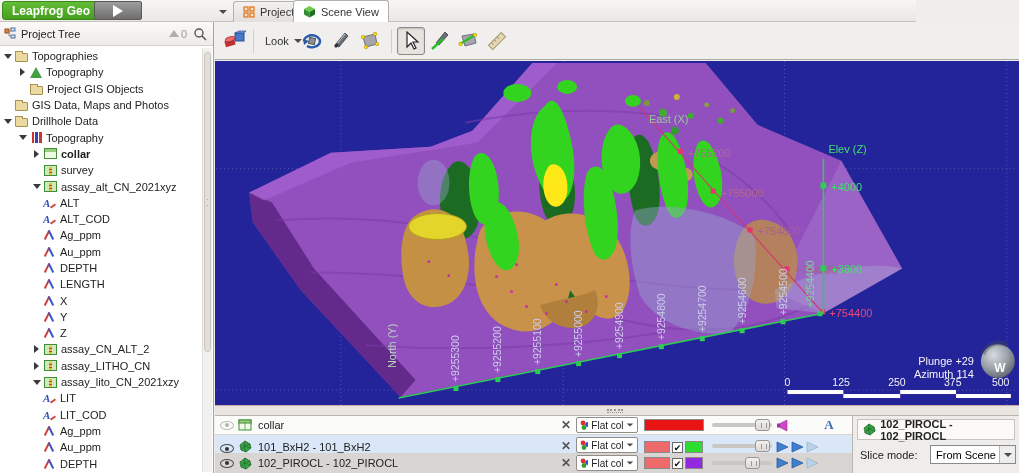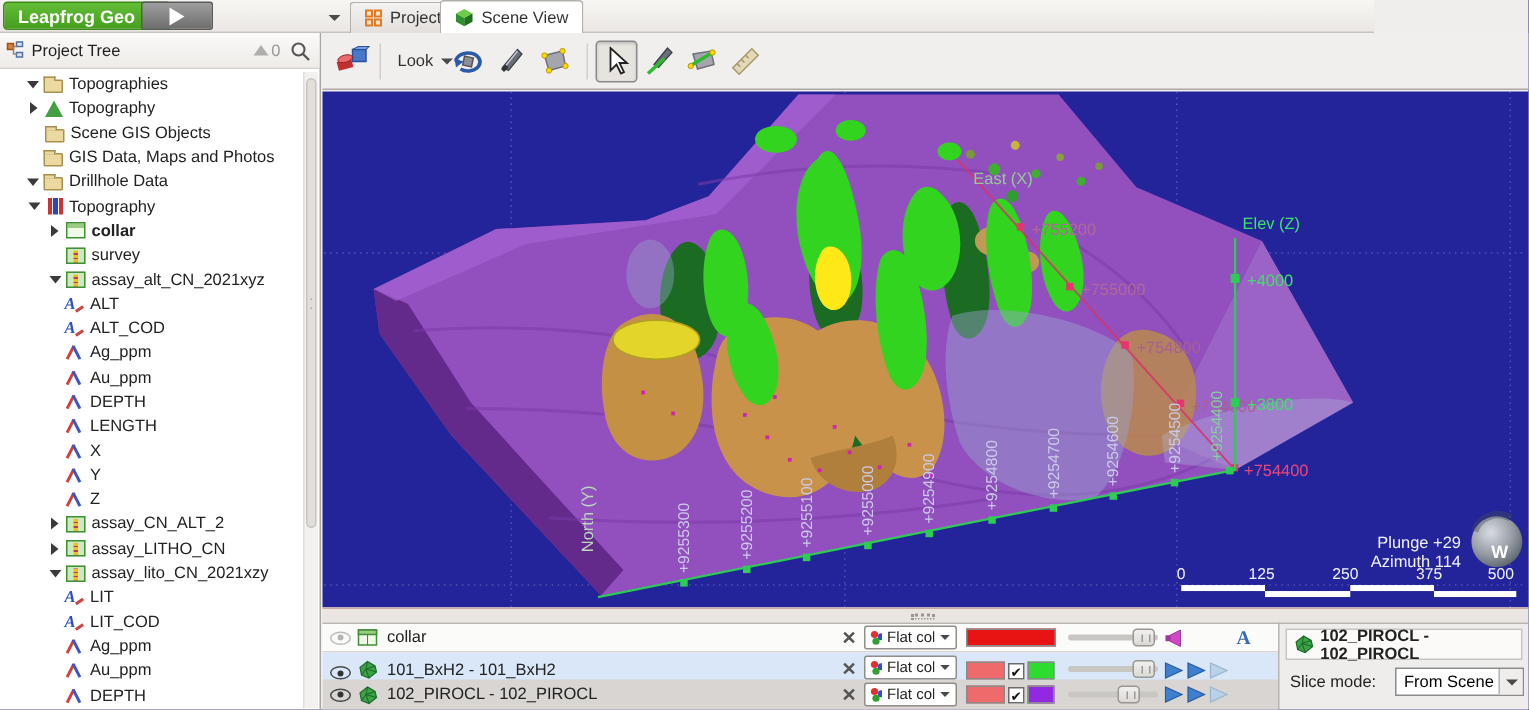--- a/index.html
+++ b/index.html
@@ -23,21 +23,21 @@
   .tab.active { background:#fff; height:22px; top:0; font-weight:normal; }
 
   
   #lpanel { left:0; top:22px; width:214px; height:451px; background:#fff; border-right:1px solid #a8a4a0; }
   #lphead { left:0; top:0; width:213px; height:24px; background:linear-gradient(#fbfaf9,#eeebe8); border-bottom:1px solid #d4d0cc; display:flex; align-items:center; }
   #lphead .title { margin-left:4px; color:#222; }
   #undo { position:absolute; right:26px; display:flex; align-items:center; color:#9a9a9a; }
   #undo .up { width:0; height:0; border-left:5px solid transparent; border-right:5px solid transparent; border-bottom:7px solid #b0aeac; margin-right:2px; }
   #tree { left:0; top:26px; width:202px; bottom:0; }
   .trow { display:flex; align-items:center; height:16.3px; white-space:nowrap; cursor:default; }
-  .lv0 { padding-left:16px; } .lv1 { padding-left:17px; } .lv2 { padding-left:31px; } .lv3 { padding-left:29px; }
+  .lv0 { padding-left:2px; } .lv1 { padding-left:17px; } .lv2 { padding-left:31px; } .lv3 { padding-left:29px; }
   .ar { width:11px; flex:none; display:flex; justify-content:center; }
   .ar.v::before { content:""; border-left:4px solid transparent; border-right:4px solid transparent; border-top:5px solid #3a3a3a; }
   .ar.r::before { content:""; border-top:4px solid transparent; border-bottom:4px solid transparent; border-left:5px solid #3a3a3a; }
   .ic { width:14px; height:12px; margin-left:2px; position:relative; flex:none; }
   .ic.folder { height:9px; margin-top:3px; width:13px; background:#ecd9a2; border:1px solid #a8904e; border-radius:1px; }
   .ic.folder::before { content:""; position:absolute; top:-3px; left:-1px; width:6px; height:2px; background:#ecd9a2; border:1px solid #a8904e; border-bottom:none; }
   .ic.topo { width:0; height:0; border-left:6px solid transparent; border-right:6px solid transparent; border-bottom:11px solid #43a043; margin-top:1px; }
   .ic.drill { width:10px; height:11px; margin-left:4px; background:linear-gradient(90deg,#cc3333 0 2.5px,#fff 2.5px 3.5px,#3344bb 3.5px 6.5px,#fff 6.5px 7.5px,#cc3333 7.5px 10px); }
   .ic.table { width:13px; height:11px; border:1px solid #3f8f33; background:linear-gradient(#9acc80 0 3px,#effae9 3px); }
   .ic.table2 { width:13px; height:11px; border:1px solid #3f8f33; background:#cfe8c0; }
@@ -156,21 +156,21 @@
         <span class="tlbl">Topographies</span>
       </div>
     <div class="trow lv1">
         <span class="ar r"></span>
         <span class="ic topo"></span>
         <span class="tlbl">Topography</span>
       </div>
     <div class="trow lv1">
         <span class="ar"></span>
         <span class="ic folder"></span>
-        <span class="tlbl">Scene GIS Objects</span>
+        <span class="tlbl">Project GIS Objects</span>
       </div>
     <div class="trow lv0">
         <span class="ar"></span>
         <span class="ic folder"></span>
         <span class="tlbl">GIS Data, Maps and Photos</span>
       </div>
     <div class="trow lv0">
         <span class="ar v"></span>
         <span class="ic folder"></span>
         <span class="tlbl">Drillhole Data</span>

